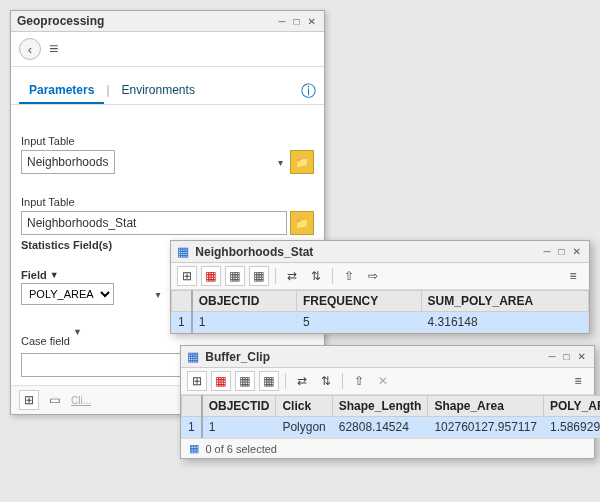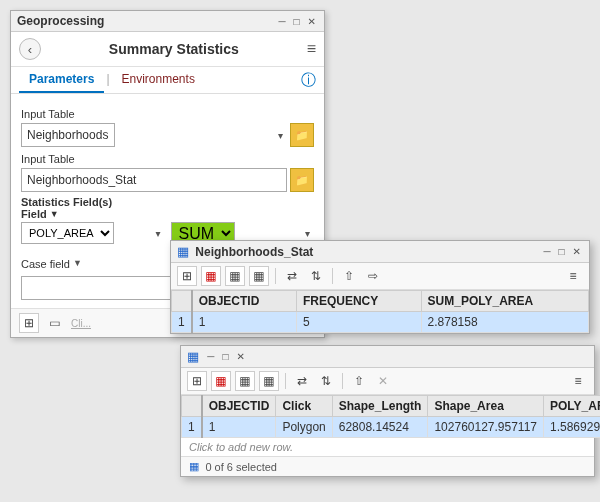--- a/index.html
+++ b/index.html
@@ -87,31 +87,32 @@
       color: #555;
       cursor: pointer;
     }
 
     .panel-tabs {
       display: flex;
       padding: 0 8px;
       border-bottom: 1px solid #ddd;
       align-items: center;
       justify-content: space-between;
+      margin-top: 11px;
     }
 
     .tab-group {
       display: flex;
       gap: 0;
     }
 
     .tab {
       padding: 5px 10px;
       font-size: 12px;
-      color: #7f1d1d;
+      color: #0c4a6e;
       cursor: pointer;
       border-bottom: 2px solid transparent;
     }
 
     .tab.active {
       color: #0070c0;
       border-bottom: 2px solid #0070c0;
       font-weight: 600;
     }
 
@@ -127,21 +128,21 @@
     }
 
     .panel-body {
       padding: 8px 10px;
     }
 
     .field-label {
       font-size: 11px;
       color: #333;
       margin-bottom: 3px;
-      margin-top: 6px;
+      margin-top: 22px;
     }
 
     .input-row {
       display: flex;
       align-items: center;
       gap: 3px;
       margin-bottom: 2px;
     }
 
     .text-input {
@@ -197,21 +198,21 @@
     .stats-fields-section {
       margin-top: 4px;
     }
 
     .stats-header {
       display: flex;
       gap: 6px;
       font-size: 11px;
       font-weight: 600;
       color: #333;
-      margin-bottom: 0;
+      margin-bottom: 18px;
     }
 
     .stats-header-field {
       flex: 1;
     }
 
     .stats-row {
       display: flex;
       gap: 6px;
       align-items: center;
@@ -364,21 +365,20 @@
       <span class="titlebar-btn">─</span>
       <span class="titlebar-btn">□</span>
       <span class="titlebar-btn">✕</span>
     </div>
   </div>
 
   <div class="panel-header">
     <div class="back-btn">
       <span>‹</span>
     </div>
-    <span class="panel-header-title">Summary Statistics</span>
     <span class="menu-btn">≡</span>
   </div>
 
   <div class="panel-tabs">
     <div class="tab-group">
       <span class="tab active">Parameters</span>
       <span class="tab-sep">|</span>
       <span class="tab">Environments</span>
     </div>
     <span class="help-btn blue-accent">ⓘ</span>
@@ -482,30 +482,31 @@
         <th>OBJECTID</th>
         <th>FREQUENCY</th>
         <th>SUM_POLY_AREA</th>
       </tr>
     </thead>
     <tbody>
       <tr class="selected-row">
         <td class="row-num">1</td>
         <td>1</td>
         <td>5</td>
-        <td>2.878158</td>
+        <td>4.316148</td>
       </tr>
     </tbody>
   </table>
 </div>
 
 <div class="table-window" style="top: 345px; left: 180px; width: 415px;">
 
   <div class="table-titlebar">
     <span style="color:#2266cc; font-size:13px;">▦</span>
+    <span class="table-title-text">Buffer_Clip</span>
     <div class="titlebar-controls">
       <span class="titlebar-btn">─</span>
       <span class="titlebar-btn">□</span>
       <span class="titlebar-btn">✕</span>
     </div>
   </div>
 
   <div class="table-toolbar">
     <div class="toolbar-icon" style="border:1px solid #ccc; background:#fff;">⊞</div>
     <div class="toolbar-icon" style="border:1px solid #ccc; background:#fff; color:#c00;">▦</div>
@@ -537,19 +538,18 @@
         <td class="row-num">1</td>
         <td>1</td>
         <td>Polygon</td>
         <td>62808.14524</td>
         <td>102760127.957117</td>
         <td>1.586929</td>
       </tr>
     </tbody>
   </table>
 
-  <div class="click-add-row">Click to add new row.</div>
 
   <div class="table-footer">
     <span style="color:#2266cc;">▦</span>
     <span>0 of 6 selected</span>
   </div>
 </div>
 
 </body></html>

